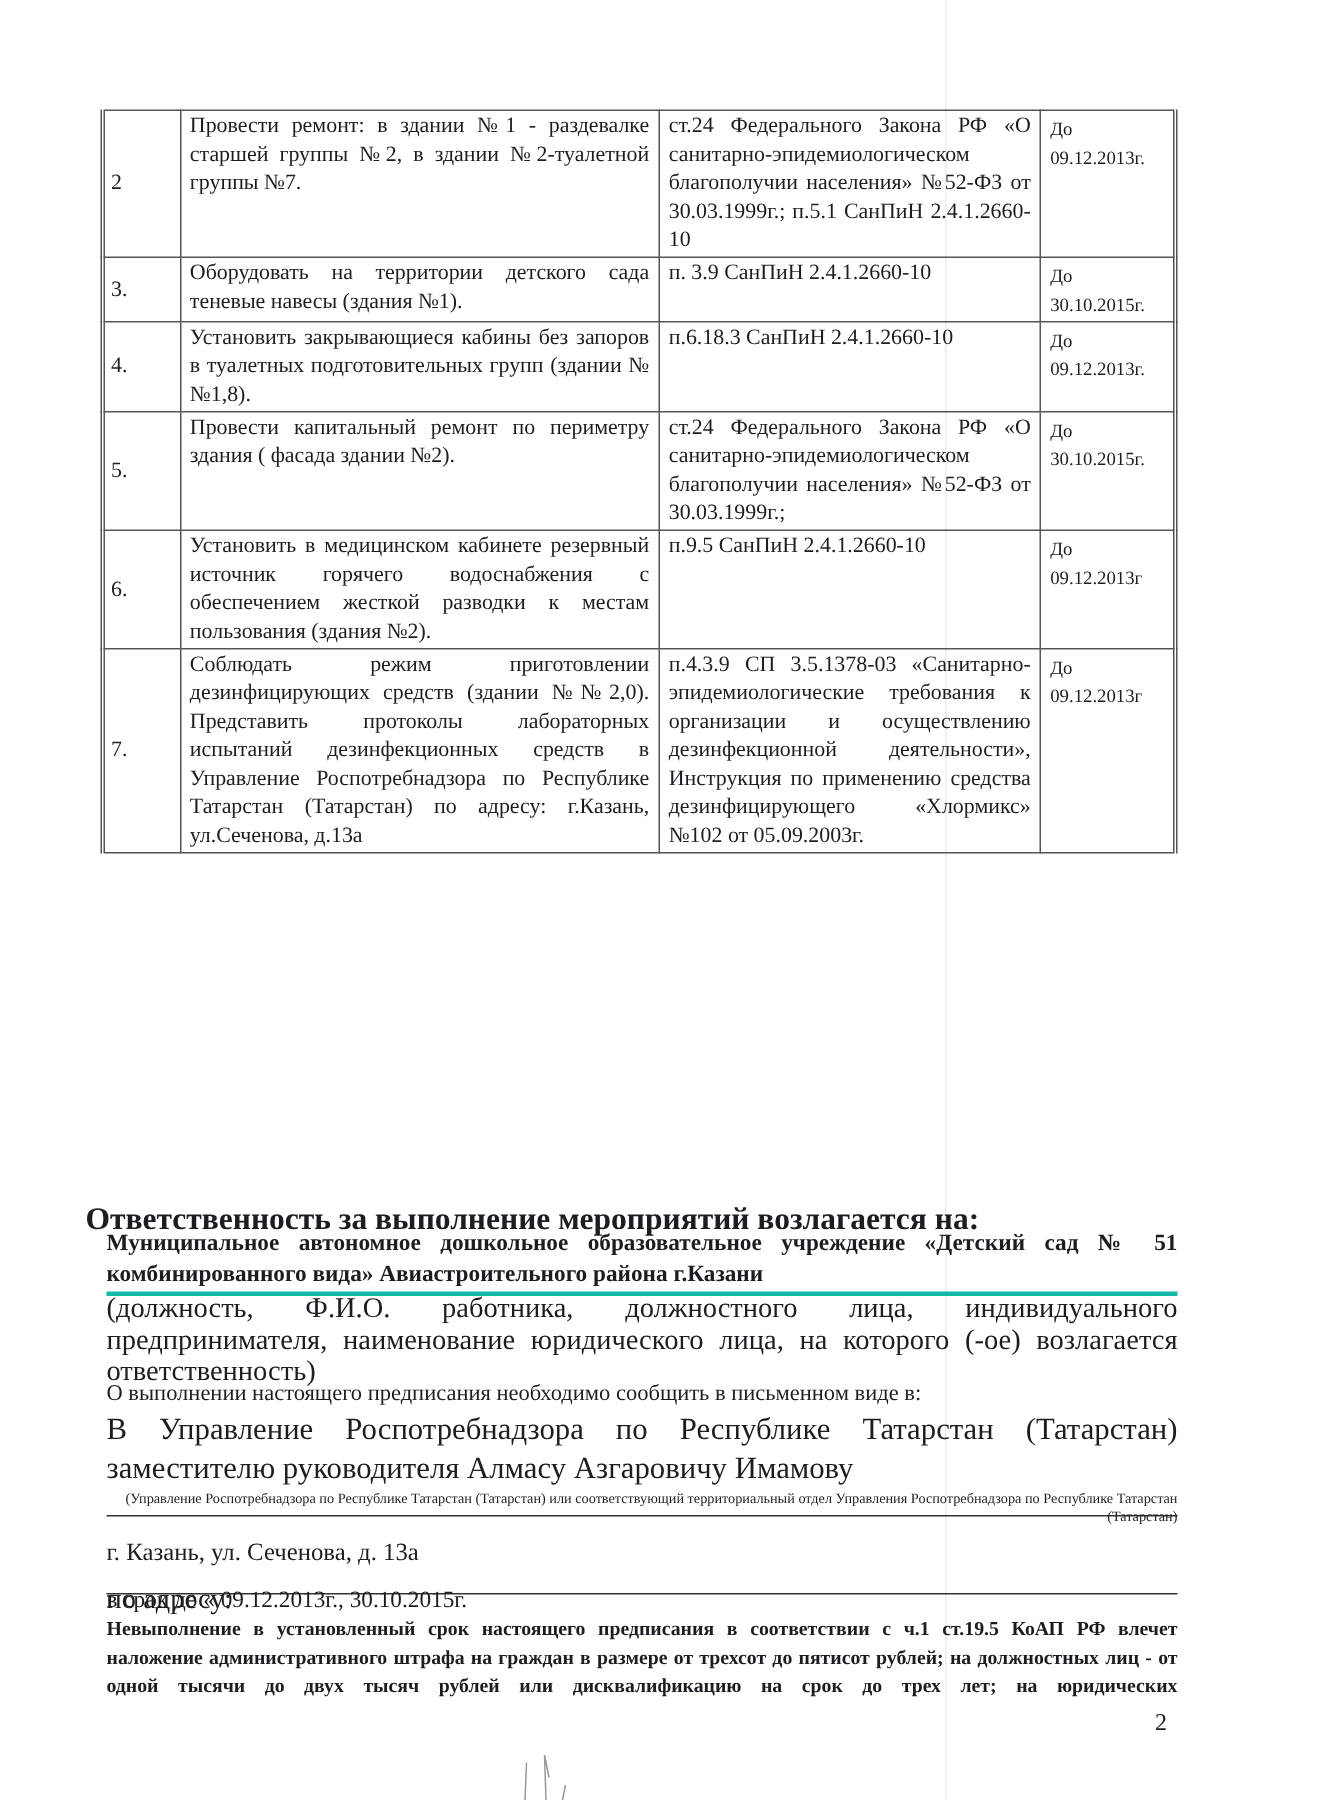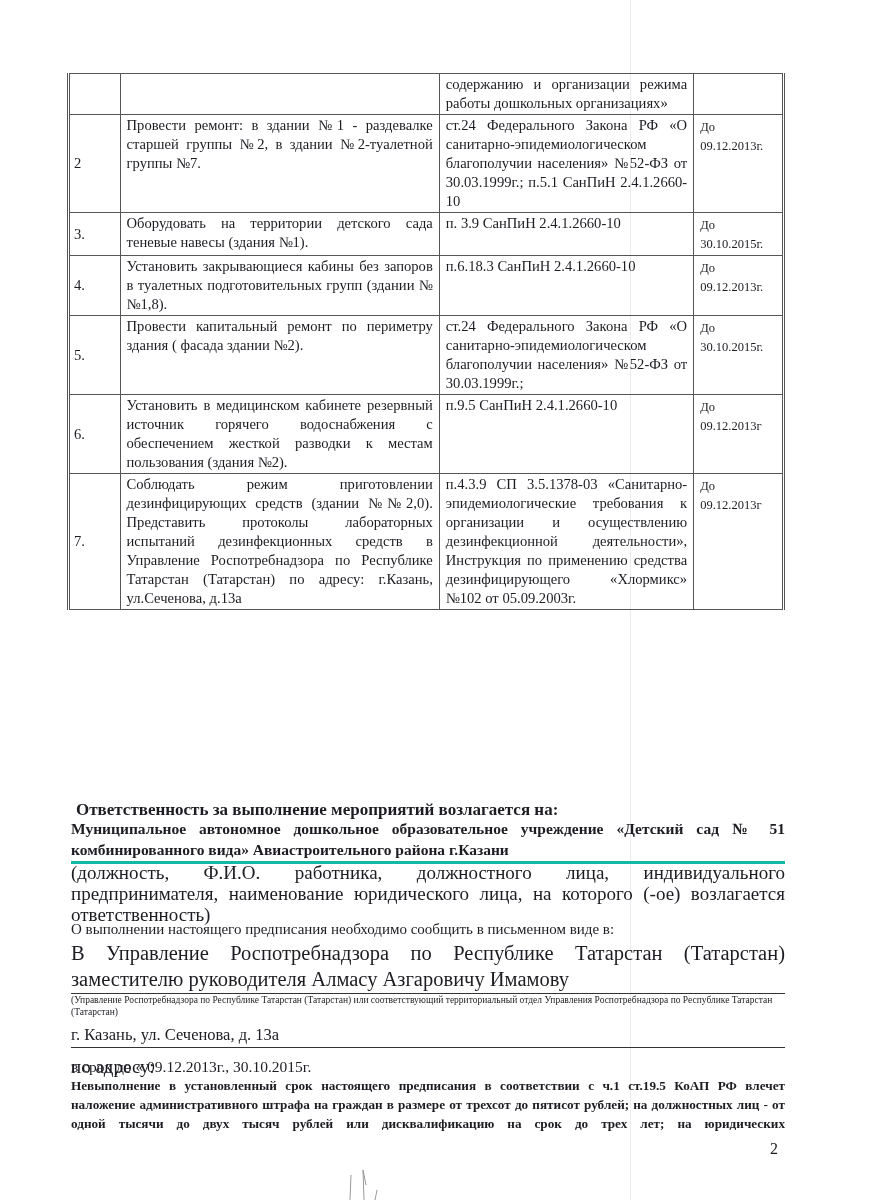--- a/index.html
+++ b/index.html
@@ -6,52 +6,46 @@
   body { width: 881px; height: 1200px; position: relative; overflow: hidden;
          font-family: "Liberation Serif", "DejaVu Serif", serif; color: #1c1c22; }
   .page-fold { position: absolute; left: 630px; top: 0; width: 1px; height: 1200px; background: #ececec; }
   table.orders { position: absolute; left: 67px; top: 73px; width: 718px; border-collapse: collapse;
          font-size: 14.6px; line-height: 19px; border-left: 3px double #555; border-right: 3px double #555; }
   table.orders td { border: 1px solid #555; vertical-align: top; padding: 1px 6px 1px 6px; }
   td.num { width: 40px; vertical-align: middle !important; padding-left: 4px !important; }
   td.task { width: 309px; text-align: justify; text-align-last: left; margin-top: 24px; }
   td.basis { width: 243px; text-align: justify; text-align-last: left; }
   td.deadline { width: 76px; text-align: left; font-size: 12.5px; padding-top: 3px !important; }
-  .resp-title { position: absolute; left: 76px; top: 800px; font-weight: bold; font-size: 17px; }
+  .resp-title { position: absolute; left: 57px; top: 800px; font-weight: bold; font-size: 21px; }
   .resp-org { position: absolute; left: 71px; top: 818px; width: 714px; font-weight: bold; font-size: 15.5px;
          line-height: 21px; text-align: justify; text-align-last: left; border-bottom: 3px solid #14b8a6; padding-bottom: 1px; }
   .resp-note { position: absolute; left: 71px; top: 862px; width: 714px; font-size: 19px; line-height: 21px;
          text-align: justify; text-align-last: left; }
   .report-intro { position: absolute; left: 71px; top: 921px; font-size: 15px; }
   .report-to { position: absolute; left: 71px; top: 940px; width: 714px; font-size: 20.5px; line-height: 26px;
-         text-align: justify; text-align-last: left; border-bottom: 1px solid #333; padding-bottom: 1px; }
+         text-align: justify; text-align-last: left; border-bottom: 1px solid #333; padding-bottom: 18px; }
   .report-to-caption { position: absolute; left: 71px; top: 994px; width: 714px; font-size: 9.5px; line-height: 12px;
-         text-align: left; }
+         text-align: right; }
   .addr-label { position: absolute; left: 71px; top: 1056px; font-size: 19px; }
   .addr-value { position: absolute; left: 71px; top: 1024px; width: 714px; font-size: 16.5px; line-height: 22px;
-         border-bottom: 1px solid #333; padding-bottom: 1px; }
+         border-bottom: 1px solid #333; padding-bottom: 16px; }
   .deadline-line { position: absolute; left: 71px; top: 1058px; font-size: 15.5px; }
   .penalty { position: absolute; left: 71px; top: 1076px; width: 714px; font-weight: bold; font-size: 13.2px;
          line-height: 19px; text-align: justify; text-align-last: justify; }
   .page-number { position: absolute; left: 770px; top: 1140px; font-size: 16px; }
   .signature { position: absolute; left: 330px; top: 1165px; width: 70px; height: 35px; }
 </style>
 </head>
 <body>
 
 <div class="page-fold"></div>
 
 <table class="orders">
   <tbody id="orders-body">
-      <tr>
-        <td class="num"></td>
-        <td class="task"></td>
-        <td class="basis">содержанию и организации режима работы дошкольных организациях»</td>
-        <td class="deadline"></td>
-      </tr>
       <tr>
         <td class="num">2</td>
         <td class="task">Провести ремонт: в здании №1 - раздевалке старшей группы №2, в здании №2-туалетной группы №7.</td>
         <td class="basis">ст.24 Федерального Закона РФ «О санитарно-эпидемиологическом благополучии населения» №52-ФЗ от 30.03.1999г.; п.5.1 СанПиН 2.4.1.2660-10</td>
         <td class="deadline">До 09.12.2013г.</td>
       </tr>
       <tr>
         <td class="num">3.</td>
         <td class="task">Оборудовать на территории детского сада теневые навесы (здания №1).</td>
         <td class="basis">п. 3.9 СанПиН 2.4.1.2660-10</td>

